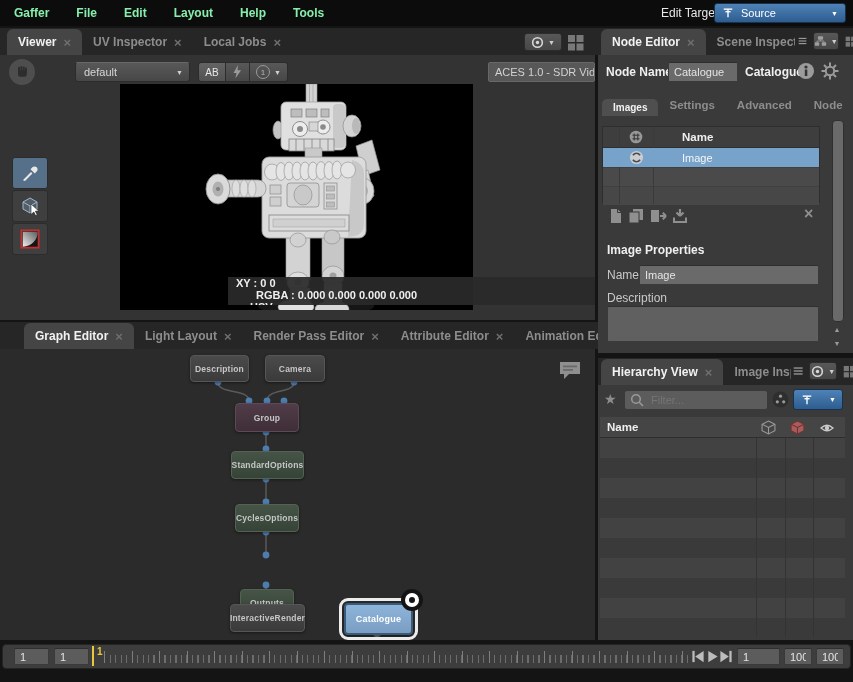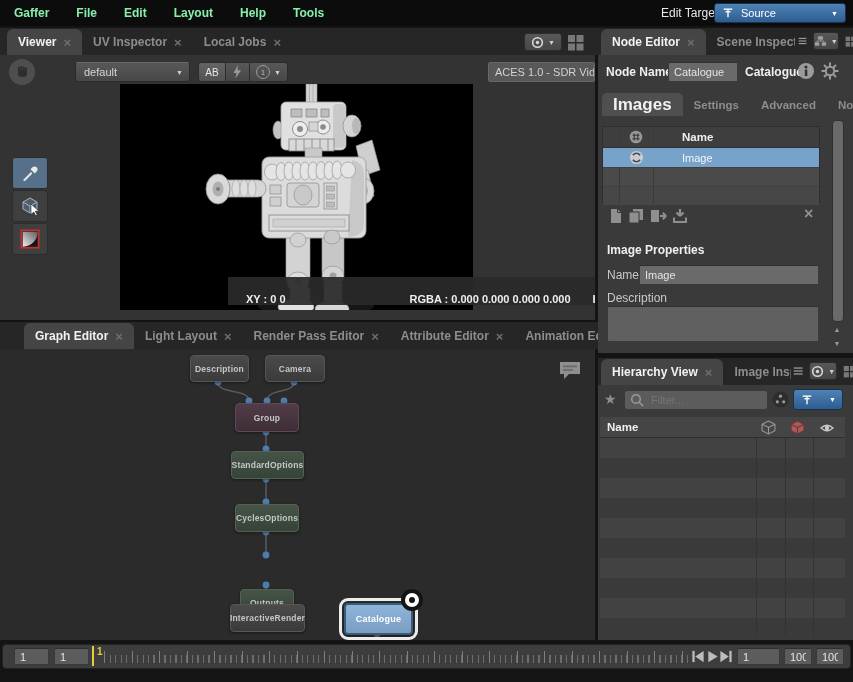--- a/index.html
+++ b/index.html
@@ -224,21 +224,21 @@
       <rect x="100" y="96" width="46" height="17" rx="8" fill="#d6d6d6" stroke="#979797" stroke-width="0.8"></rect>
       <ellipse cx="116" cy="104.5" rx="4" ry="8.5" fill="#dedede" stroke="#9a9a9a" stroke-width="0.6"></ellipse>
       <ellipse cx="124" cy="104.5" rx="4" ry="8.5" fill="#dedede" stroke="#9a9a9a" stroke-width="0.6"></ellipse>
       <ellipse cx="132" cy="104.5" rx="4" ry="8.5" fill="#dedede" stroke="#9a9a9a" stroke-width="0.6"></ellipse>
       <ellipse cx="98" cy="105" rx="12" ry="15" fill="#dadada" stroke="#8d8d8d" stroke-width="0.9"></ellipse>
       <ellipse cx="98" cy="105" rx="5.5" ry="7.5" fill="#b0b0b0"></ellipse>
       <circle cx="98" cy="105" r="2" fill="#7d7d7d"></circle>
     </svg>
   </div>
 
-  <div class="abs" style="left:228px;top:277px;width:367px;height:28px;background:rgba(42,42,42,.93);display:flex;align-items:flex-end;overflow:hidden;white-space:nowrap;">
+  <div class="abs" style="left:228px;top:277px;width:367px;height:28px;background:rgba(42,42,42,.93);display:flex;align-items:flex-start;overflow:hidden;white-space:nowrap;flex-direction:column;">
     <svg style="margin-left:10px;" width="14" height="18" viewBox="0 0 12 18">
         <polygon points="1,0 1,14 4.6,10.8 7,16.5 9.2,15.4 6.8,9.8 11,9.8" fill="#fff" stroke="#000" stroke-width="0.7"></polygon>
       </svg>
     <span style="margin-left:8px;font-size:11px;font-weight:bold;color:#efefef;">XY : 0 0</span>
     <svg style="margin-left:96px;" width="16" height="16" viewBox="0 0 16 16">
         <rect x="0" y="0" width="8" height="8" fill="#0b0b0b"></rect>
         <rect x="8" y="0" width="8" height="8" fill="#181818"></rect>
         <rect x="0" y="8" width="8" height="8" fill="#323232"></rect>
         <rect x="8" y="8" width="8" height="8" fill="#141414"></rect>
         <rect x="0.5" y="0.5" width="15" height="15" fill="none" stroke="#555" stroke-width="1"></rect>
@@ -386,21 +386,21 @@
         <line x1="14" y1="9" x2="17.5" y2="9"></line>
         <line x1="3" y1="3" x2="5.5" y2="5.5"></line>
         <line x1="12.5" y1="12.5" x2="15" y2="15"></line>
         <line x1="3" y1="15" x2="5.5" y2="12.5"></line>
         <line x1="12.5" y1="5.5" x2="15" y2="3"></line>
       </g>
       <circle cx="9" cy="9" r="4.2" fill="none" stroke="#9b9b9b" stroke-width="2"></circle>
     </svg>
 
   <div class="abs" style="left:602px;top:92px;width:248px;height:24px;display:flex;align-items:flex-end;">
-    <div class="tab active" style="height:23px;font-size:17px;border-radius:5px 5px 0 0;background:#4f4f4f;">
+    <div class="tab active" style="height:17px;font-size:10px;border-radius:5px 5px 0 0;background:#4f4f4f;">
         <span>Images</span>
       </div>
     <div class="tab" style="height:23px;font-size:11.5px;">
         <span>Settings</span>
       </div>
     <div class="tab" style="height:23px;font-size:11.5px;">
         <span>Advanced</span>
       </div>
     <div class="tab" style="height:23px;font-size:11.5px;">
         <span>Node</span>

